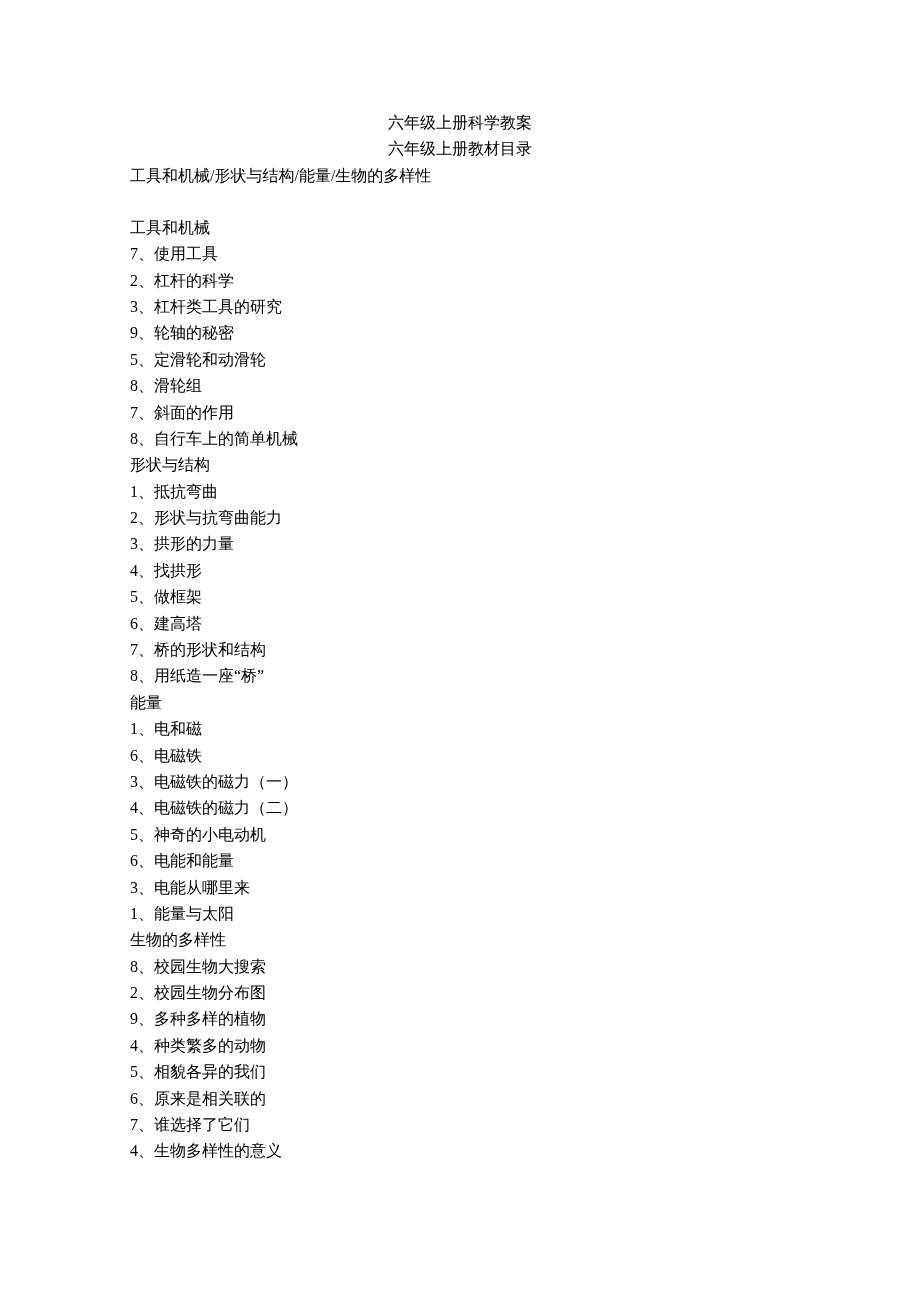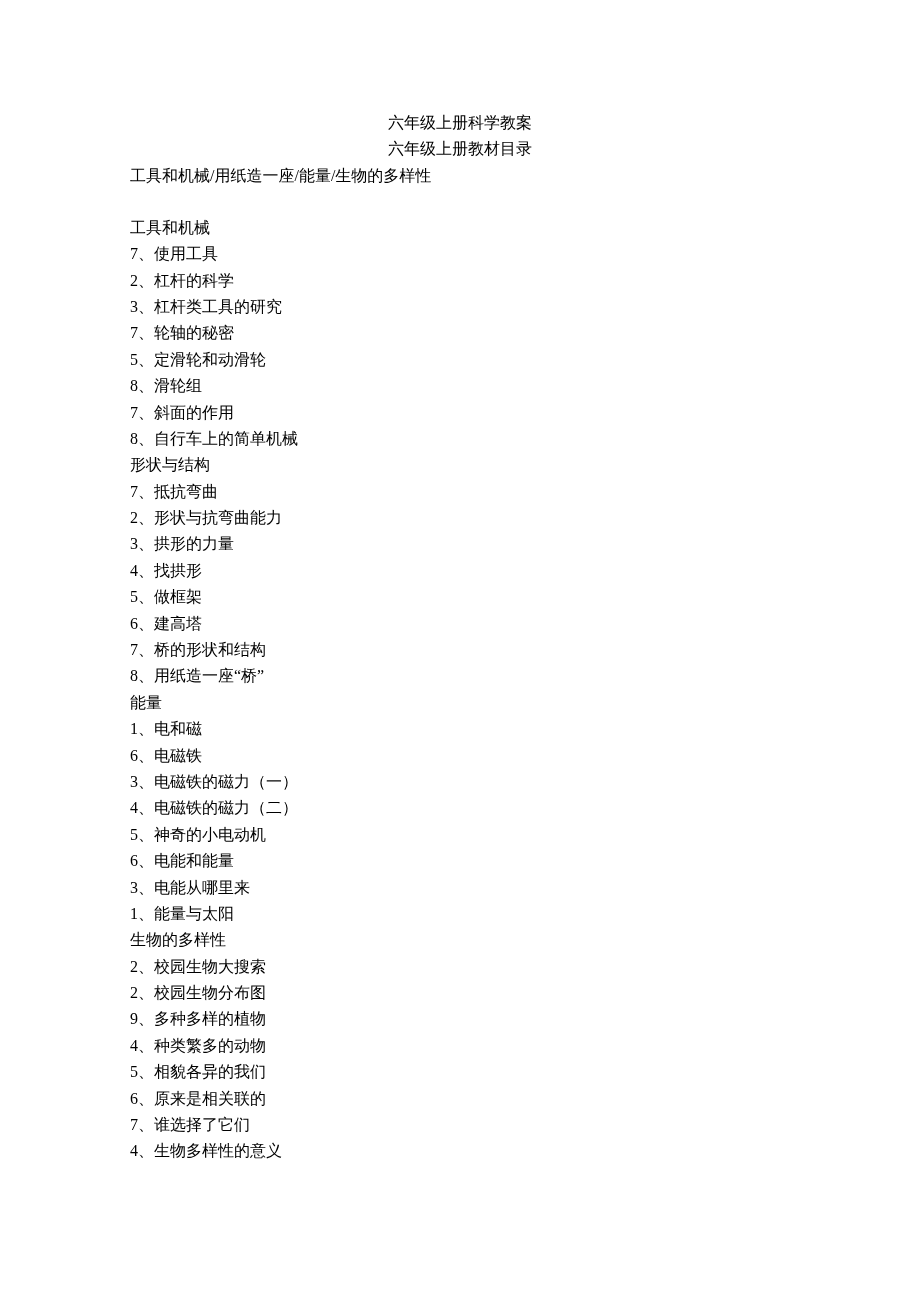--- a/index.html
+++ b/index.html
@@ -24,54 +24,54 @@
     }
     .spacer {
       height: 1.6em;
     }
   </style>
 </head>
 <body>
 
 <div class="title-line">六年级上册科学教案</div>
 <div class="title-line">六年级上册教材目录</div>
-<div class="body-line">工具和机械/用纸造一座/能量/生物的多样性</div>
+<div class="body-line">工具和机械/形状与结构/能量/生物的多样性</div>
 <div class="spacer"></div>
 
 <div class="body-line">工具和机械</div>
 <div class="body-line">7、使用工具</div>
 <div class="body-line">2、杠杆的科学</div>
 <div class="body-line">3、杠杆类工具的研究</div>
-<div class="body-line">7、轮轴的秘密</div>
+<div class="body-line">9、轮轴的秘密</div>
 <div class="body-line">5、定滑轮和动滑轮</div>
 <div class="body-line">8、滑轮组</div>
 <div class="body-line">7、斜面的作用</div>
 <div class="body-line">8、自行车上的简单机械</div>
 
 <div class="body-line">形状与结构</div>
-<div class="body-line">7、抵抗弯曲</div>
+<div class="body-line">1、抵抗弯曲</div>
 <div class="body-line">2、形状与抗弯曲能力</div>
 <div class="body-line">3、拱形的力量</div>
 <div class="body-line">4、找拱形</div>
 <div class="body-line">5、做框架</div>
 <div class="body-line">6、建高塔</div>
 <div class="body-line">7、桥的形状和结构</div>
 <div class="body-line">8、用纸造一座“桥”</div>
 
 <div class="body-line">能量</div>
 <div class="body-line">1、电和磁</div>
 <div class="body-line">6、电磁铁</div>
 <div class="body-line">3、电磁铁的磁力（一）</div>
 <div class="body-line">4、电磁铁的磁力（二）</div>
 <div class="body-line">5、神奇的小电动机</div>
 <div class="body-line">6、电能和能量</div>
 <div class="body-line">3、电能从哪里来</div>
 <div class="body-line">1、能量与太阳</div>
 
 <div class="body-line">生物的多样性</div>
-<div class="body-line">2、校园生物大搜索</div>
+<div class="body-line">8、校园生物大搜索</div>
 <div class="body-line">2、校园生物分布图</div>
 <div class="body-line">9、多种多样的植物</div>
 <div class="body-line">4、种类繁多的动物</div>
 <div class="body-line">5、相貌各异的我们</div>
 <div class="body-line">6、原来是相关联的</div>
 <div class="body-line">7、谁选择了它们</div>
 <div class="body-line">4、生物多样性的意义</div>
 
 </body></html>

